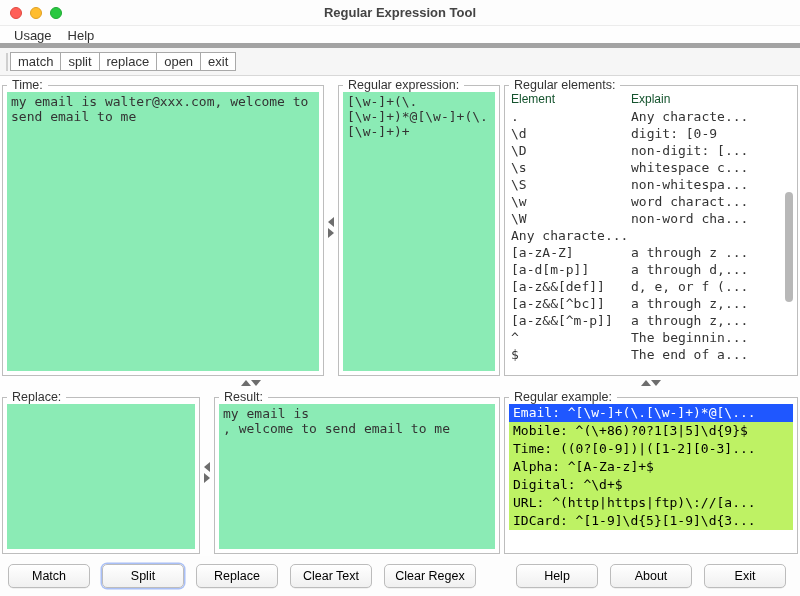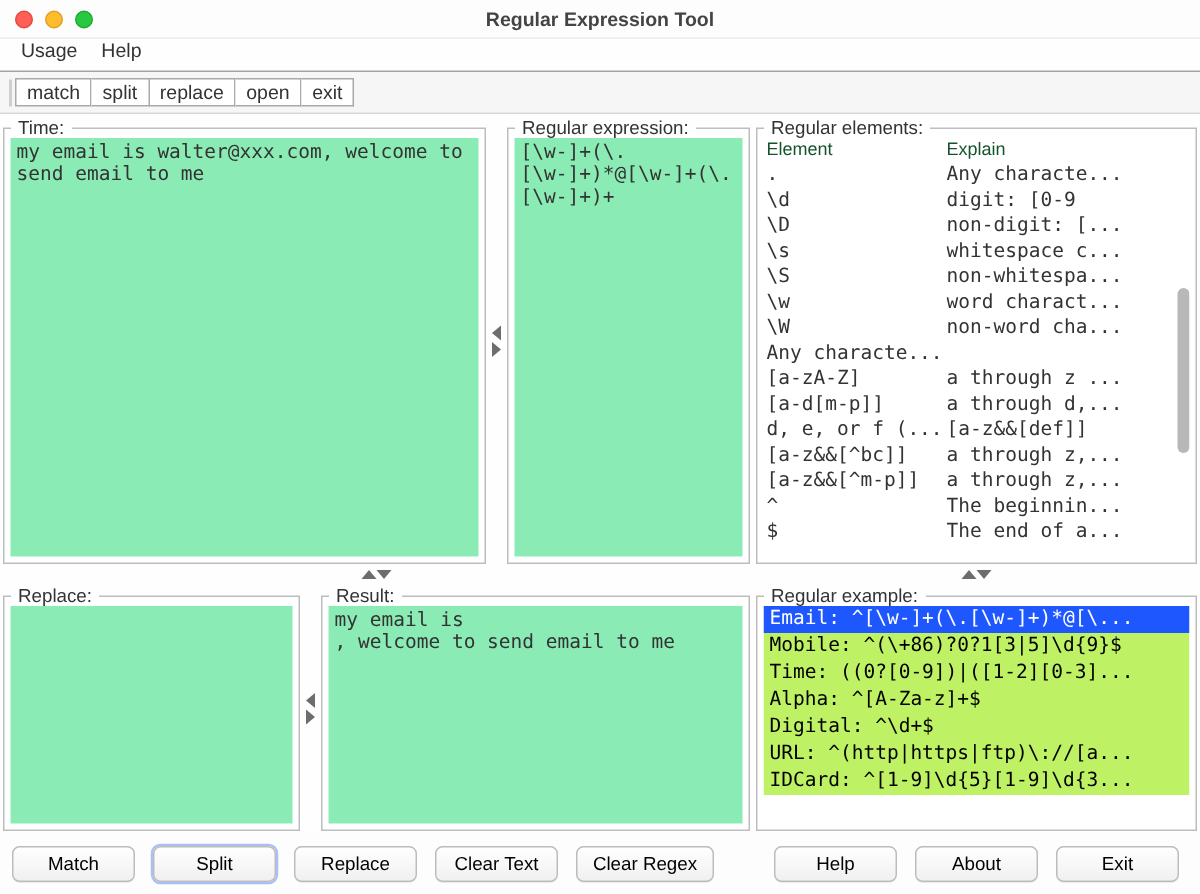--- a/index.html
+++ b/index.html
@@ -39,22 +39,22 @@
     flex: 1; text-align: center;
     font-weight: 600; font-size: 13px;
     color: #444;
   }
 
   
   .menubar {
     display: flex;
     height: 22px;
     padding: 0 6px;
-    align-items: flex-start;
-    border-bottom: 1px solid #a3a3a3;
+    align-items: flex-end;
+    border-bottom: 5px solid #a3a3a3;
   }
   .menu-item {
     padding: 0 8px;
     font-size: 13px;
     color: #333;
     cursor: default;
   }
 
   
   .toolbar {
@@ -371,22 +371,22 @@
               </div>
               <div class="el-row">
                 <span>[a-zA-Z]</span>
                 <span>a through z ...</span>
               </div>
               <div class="el-row">
                 <span>[a-d[m-p]]</span>
                 <span>a through d,...</span>
               </div>
               <div class="el-row">
+                <span>[a-z&amp;&amp;[def]]</span>
                 <span>d, e, or f (...</span>
-                <span>[a-z&amp;&amp;[def]]</span>
               </div>
               <div class="el-row">
                 <span>[a-z&amp;&amp;[^bc]]</span>
                 <span>a through z,...</span>
               </div>
               <div class="el-row">
                 <span>[a-z&amp;&amp;[^m-p]]</span>
                 <span>a through z,...</span>
               </div>
               <div class="el-row">

